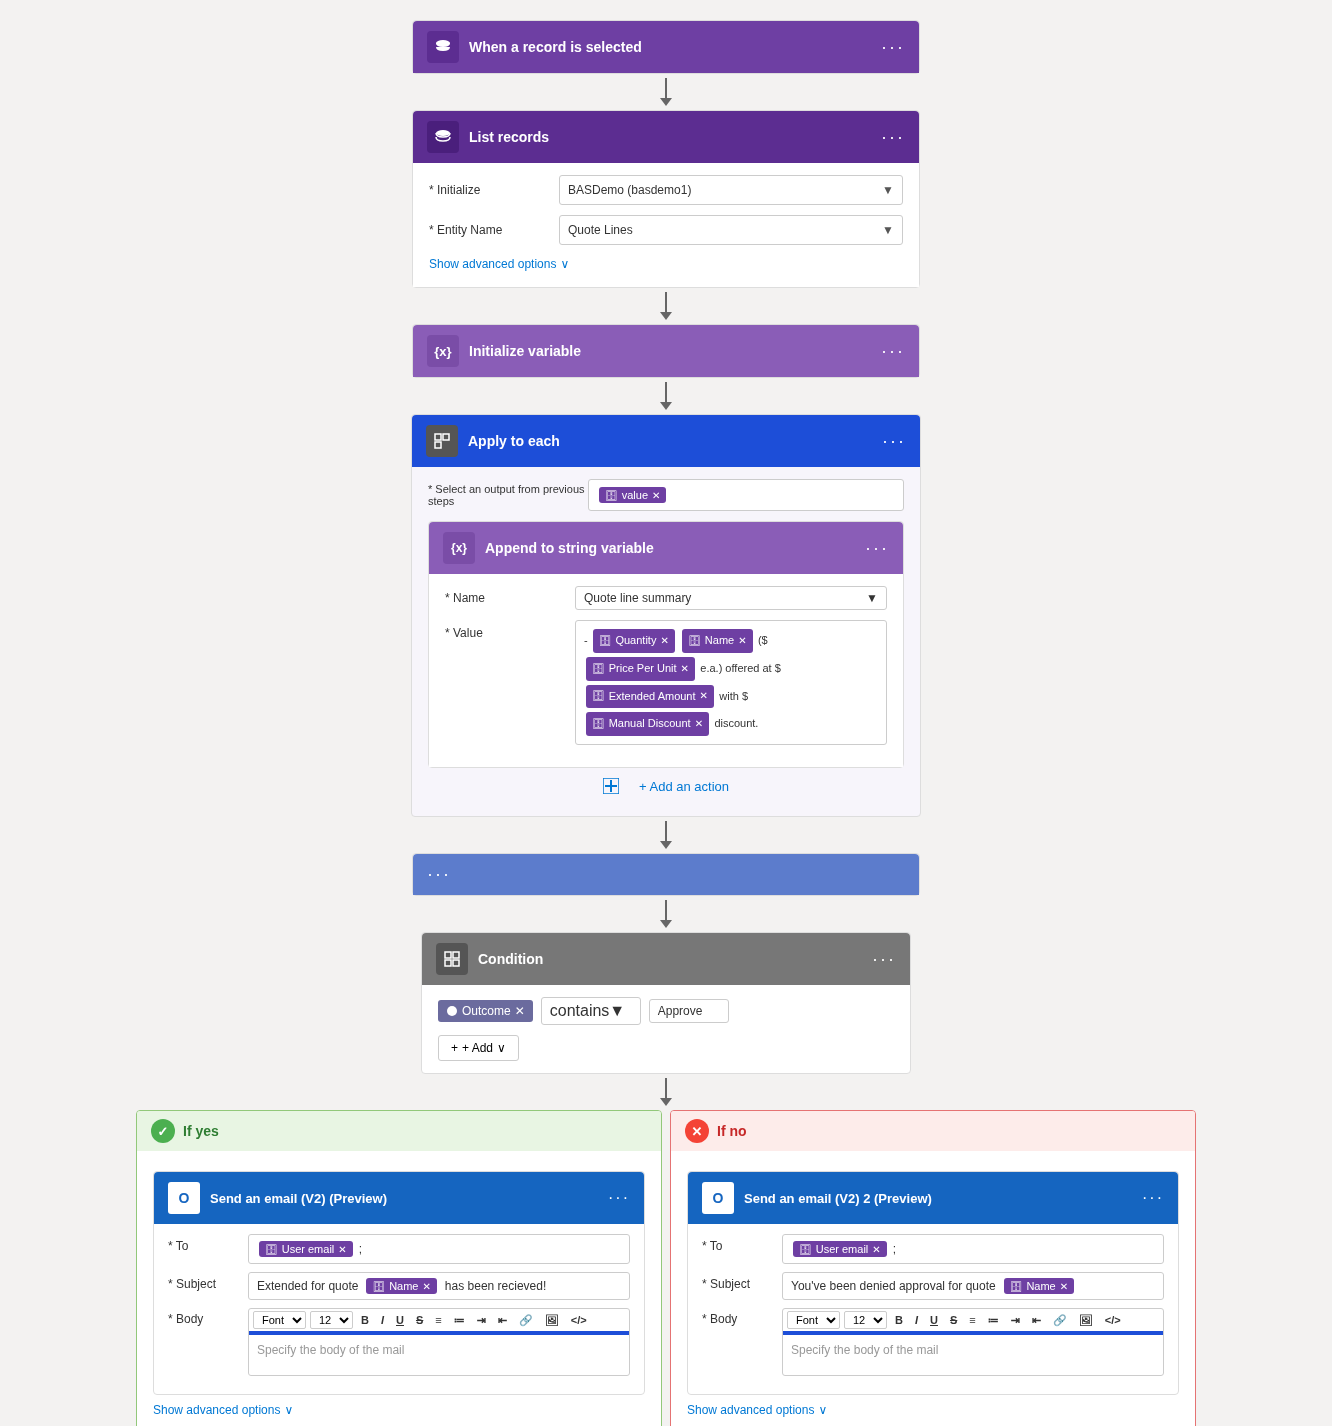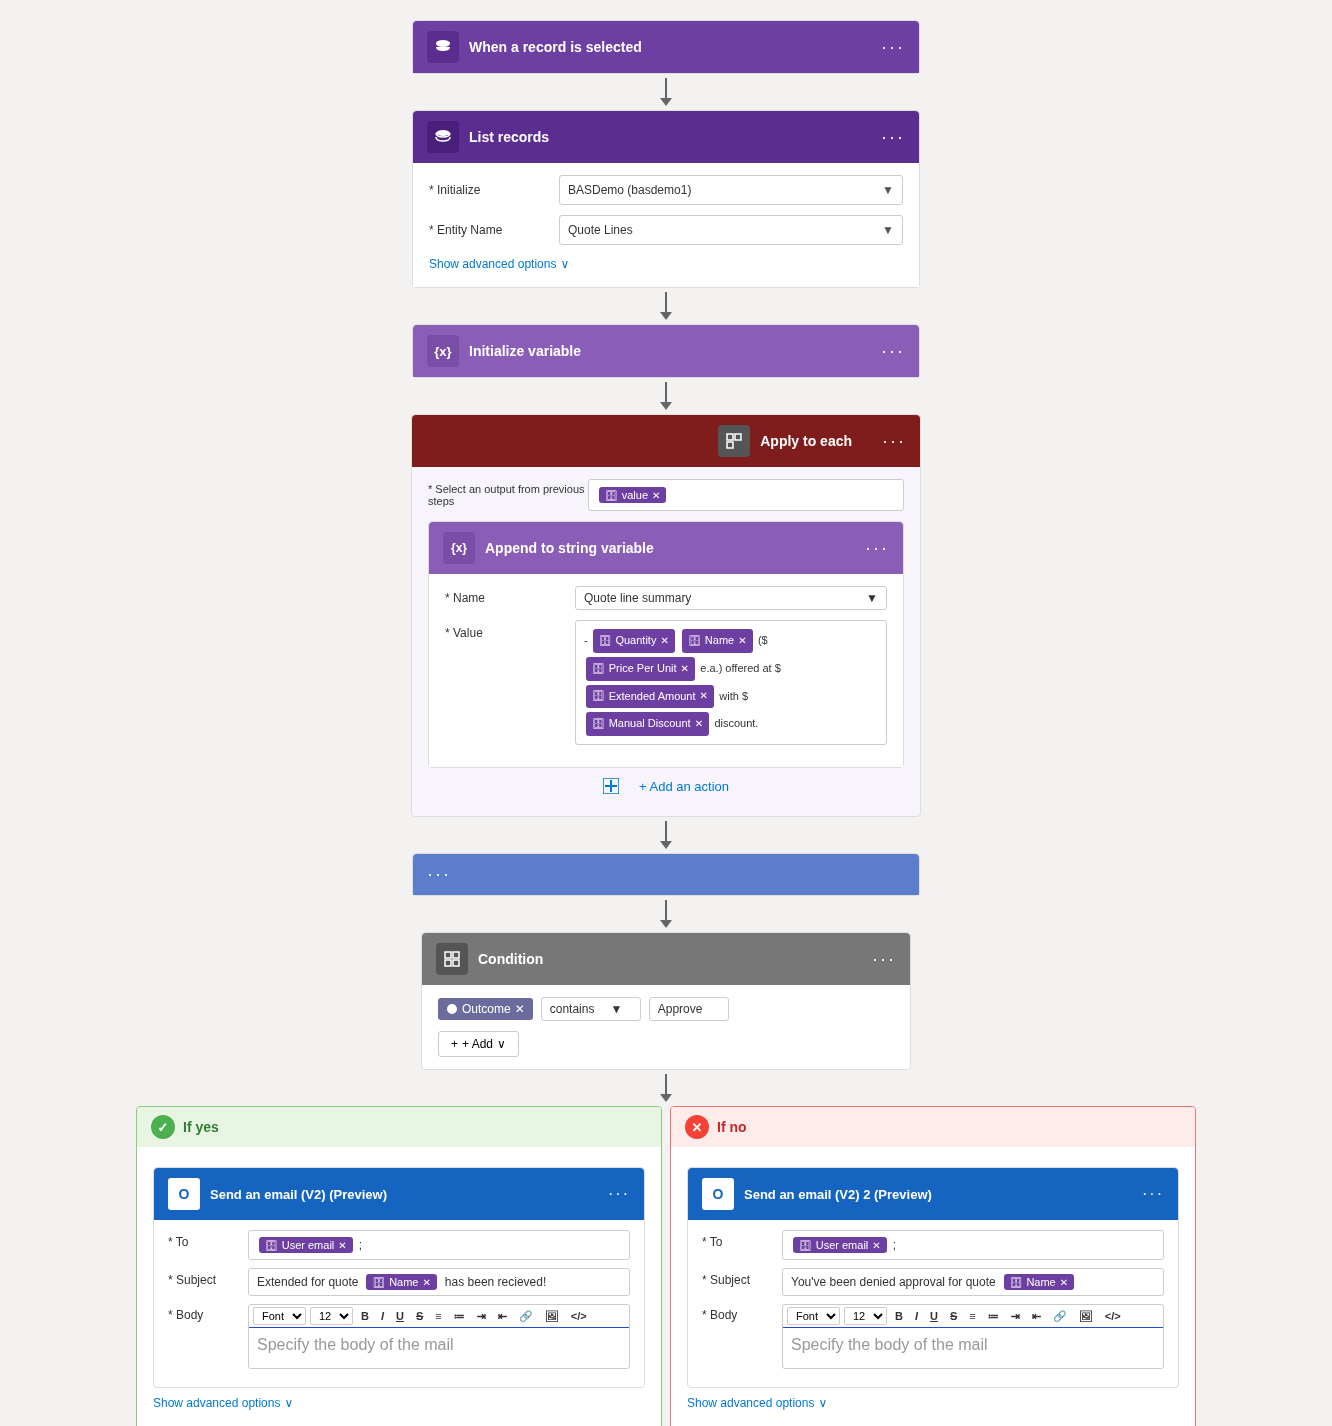--- a/index.html
+++ b/index.html
@@ -141,27 +141,26 @@
 
     
     .apply-each-card {
       background: #f7f5fb;
       border: 1px solid #ddd;
       border-radius: 4px;
       width: 510px;
     }
 
     .apply-each-header {
-      background: #7f1d1d;
+      background: #1d4ed8;
       display: flex;
       align-items: center;
       padding: 10px 14px;
       border-radius: 4px 4px 0 0;
-      justify-content: flex-end;
-      gap: 30px;
+      justify-content: space-between;
     }
 
     .apply-each-body {
       padding: 12px 16px;
     }
 
     
     .inner-card {
       background: #fff;
       border: 1px solid #ddd;
@@ -245,25 +244,25 @@
       border-radius: 3px;
       padding: 4px 8px;
       font-size: 12px;
       gap: 4px;
     }
 
     .contains-dropdown {
       border: 1px solid #ccc;
       border-radius: 3px;
       padding: 4px 8px;
-      font-size: 12px;
-      background: #fff;
-      display: flex;
-      align-items: center;
-      gap: 16px;
+      font-size: 16px;
+      background: #fff;
+      display: flex;
+      align-items: center;
+      gap: 0;
       min-width: 100px;
     }
 
     .approve-input {
       border: 1px solid #ccc;
       border-radius: 3px;
       padding: 4px 8px;
       font-size: 12px;
       min-width: 80px;
       background: #fff;
@@ -417,21 +416,21 @@
       flex-wrap: wrap;
       gap: 4px;
       background: #fff;
     }
 
     .toolbar-row {
       display: flex;
       align-items: center;
       gap: 4px;
       padding: 2px 4px;
-      border-bottom: 1px solid #1d4ed8;
+      border-bottom: 4px solid #1d4ed8;
       flex-wrap: wrap;
     }
 
     .toolbar-select {
       border: 1px solid #ccc;
       border-radius: 2px;
       padding: 1px 4px;
       font-size: 11px;
       background: #fff;
     }
@@ -441,21 +440,21 @@
       font-weight: bold;
       padding: 1px 4px;
       background: none;
       border: none;
       cursor: pointer;
       color: #333;
     }
 
     .body-placeholder {
       padding: 8px;
-      font-size: 16px;
+      font-size: 12px;
       color: #999;
       min-height: 40px;
     }
 
     .name-dropdown-input {
       flex: 1;
       border: 1px solid #ccc;
       border-radius: 3px;
       padding: 4px 8px;
       font-size: 12px;

